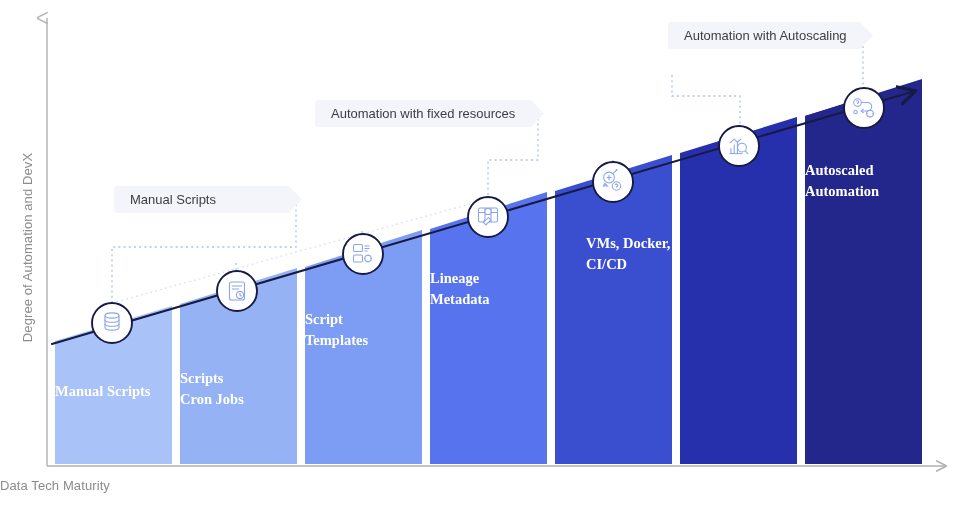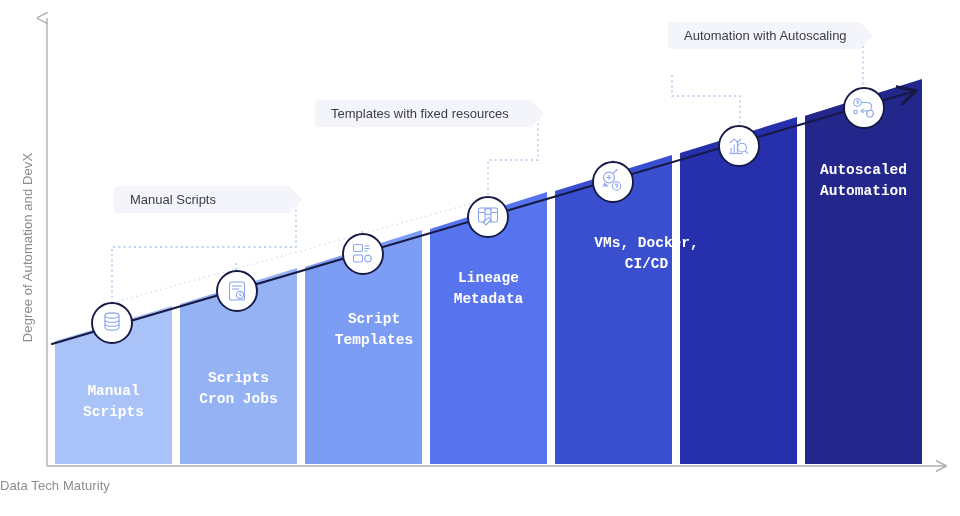--- a/index.html
+++ b/index.html
@@ -10,22 +10,22 @@
     position:absolute;color:#8c8c8c;font-size:13px;font-family:"Liberation Sans", sans-serif;
     letter-spacing:.1px;white-space:nowrap;
   }
   #ylab{
     left:-93px;top:240px;width:240px;text-align:center;
     transform:rotate(-90deg);transform-origin:center center;
   }
   #xlab{left:0;top:478px;width:960px;}
   .bar-label{
     position:absolute;color:#ffffff;font-size:14.5px;font-weight:bold;
-    text-align:center;line-height:1.45;white-space:pre-line;
-    font-family:Liberation Mono, monospace;pointer-events:none;
+    line-height:1.45;white-space:pre-line;
+    font-family:Liberation Serif, serif;pointer-events:none;
   }
   .callout{
     position:absolute;height:27px;display:flex;align-items:center;
     background:#f4f5fa;color:#3c3c46;font-size:13px;
     padding:0 26px 0 16px;box-sizing:border-box;white-space:nowrap;
     border-radius:3px 0 0 3px;
     clip-path:polygon(0 0, calc(100% - 13px) 0, 100% 50%, calc(100% - 13px) 100%, 0 100%);
     font-family:"Liberation Sans", sans-serif;
   }
 </style>
@@ -166,26 +166,26 @@
       </g>
     </g>
   </svg>
 
   <div class="axis-label" id="ylab">Degree of Automation and DevX</div>
   <div class="axis-label" id="xlab">Data Tech Maturity</div>
 
   <div class="bar-label" style="left:55px;top:381px;width:117px;">Manual Scripts</div>
   <div class="bar-label" style="left:180px;top:344px;width:117px;margin-top:24px;">Scripts
 Cron Jobs</div>
-  <div class="bar-label" style="left:305px;top:309px;width:118px;padding-left:10px;">Script
+  <div class="bar-label" style="left:305px;top:309px;width:118px;">Script
 Templates</div>
   <div class="bar-label" style="left:430px;top:268px;width:117px;">Lineage
 Metadata</div>
   <div class="bar-label" style="left:586px;top:233px;width:121px;">VMs, Docker,
 CI/CD</div>
   <div class="bar-label" style="left:805px;top:160px;width:117px;">Autoscaled
 Automation</div>
 
   <div class="callout" style="left:114px;top:186px;width:188px;">Manual Scripts</div>
-  <div class="callout" style="left:315px;top:100px;width:229px;">Templates with fixed resources</div>
+  <div class="callout" style="left:315px;top:100px;width:229px;">Automation with fixed resources</div>
   <div class="callout" style="left:668px;top:22px;width:205px;">Automation with Autoscaling</div>
 
 </div>
 
 </body></html>

